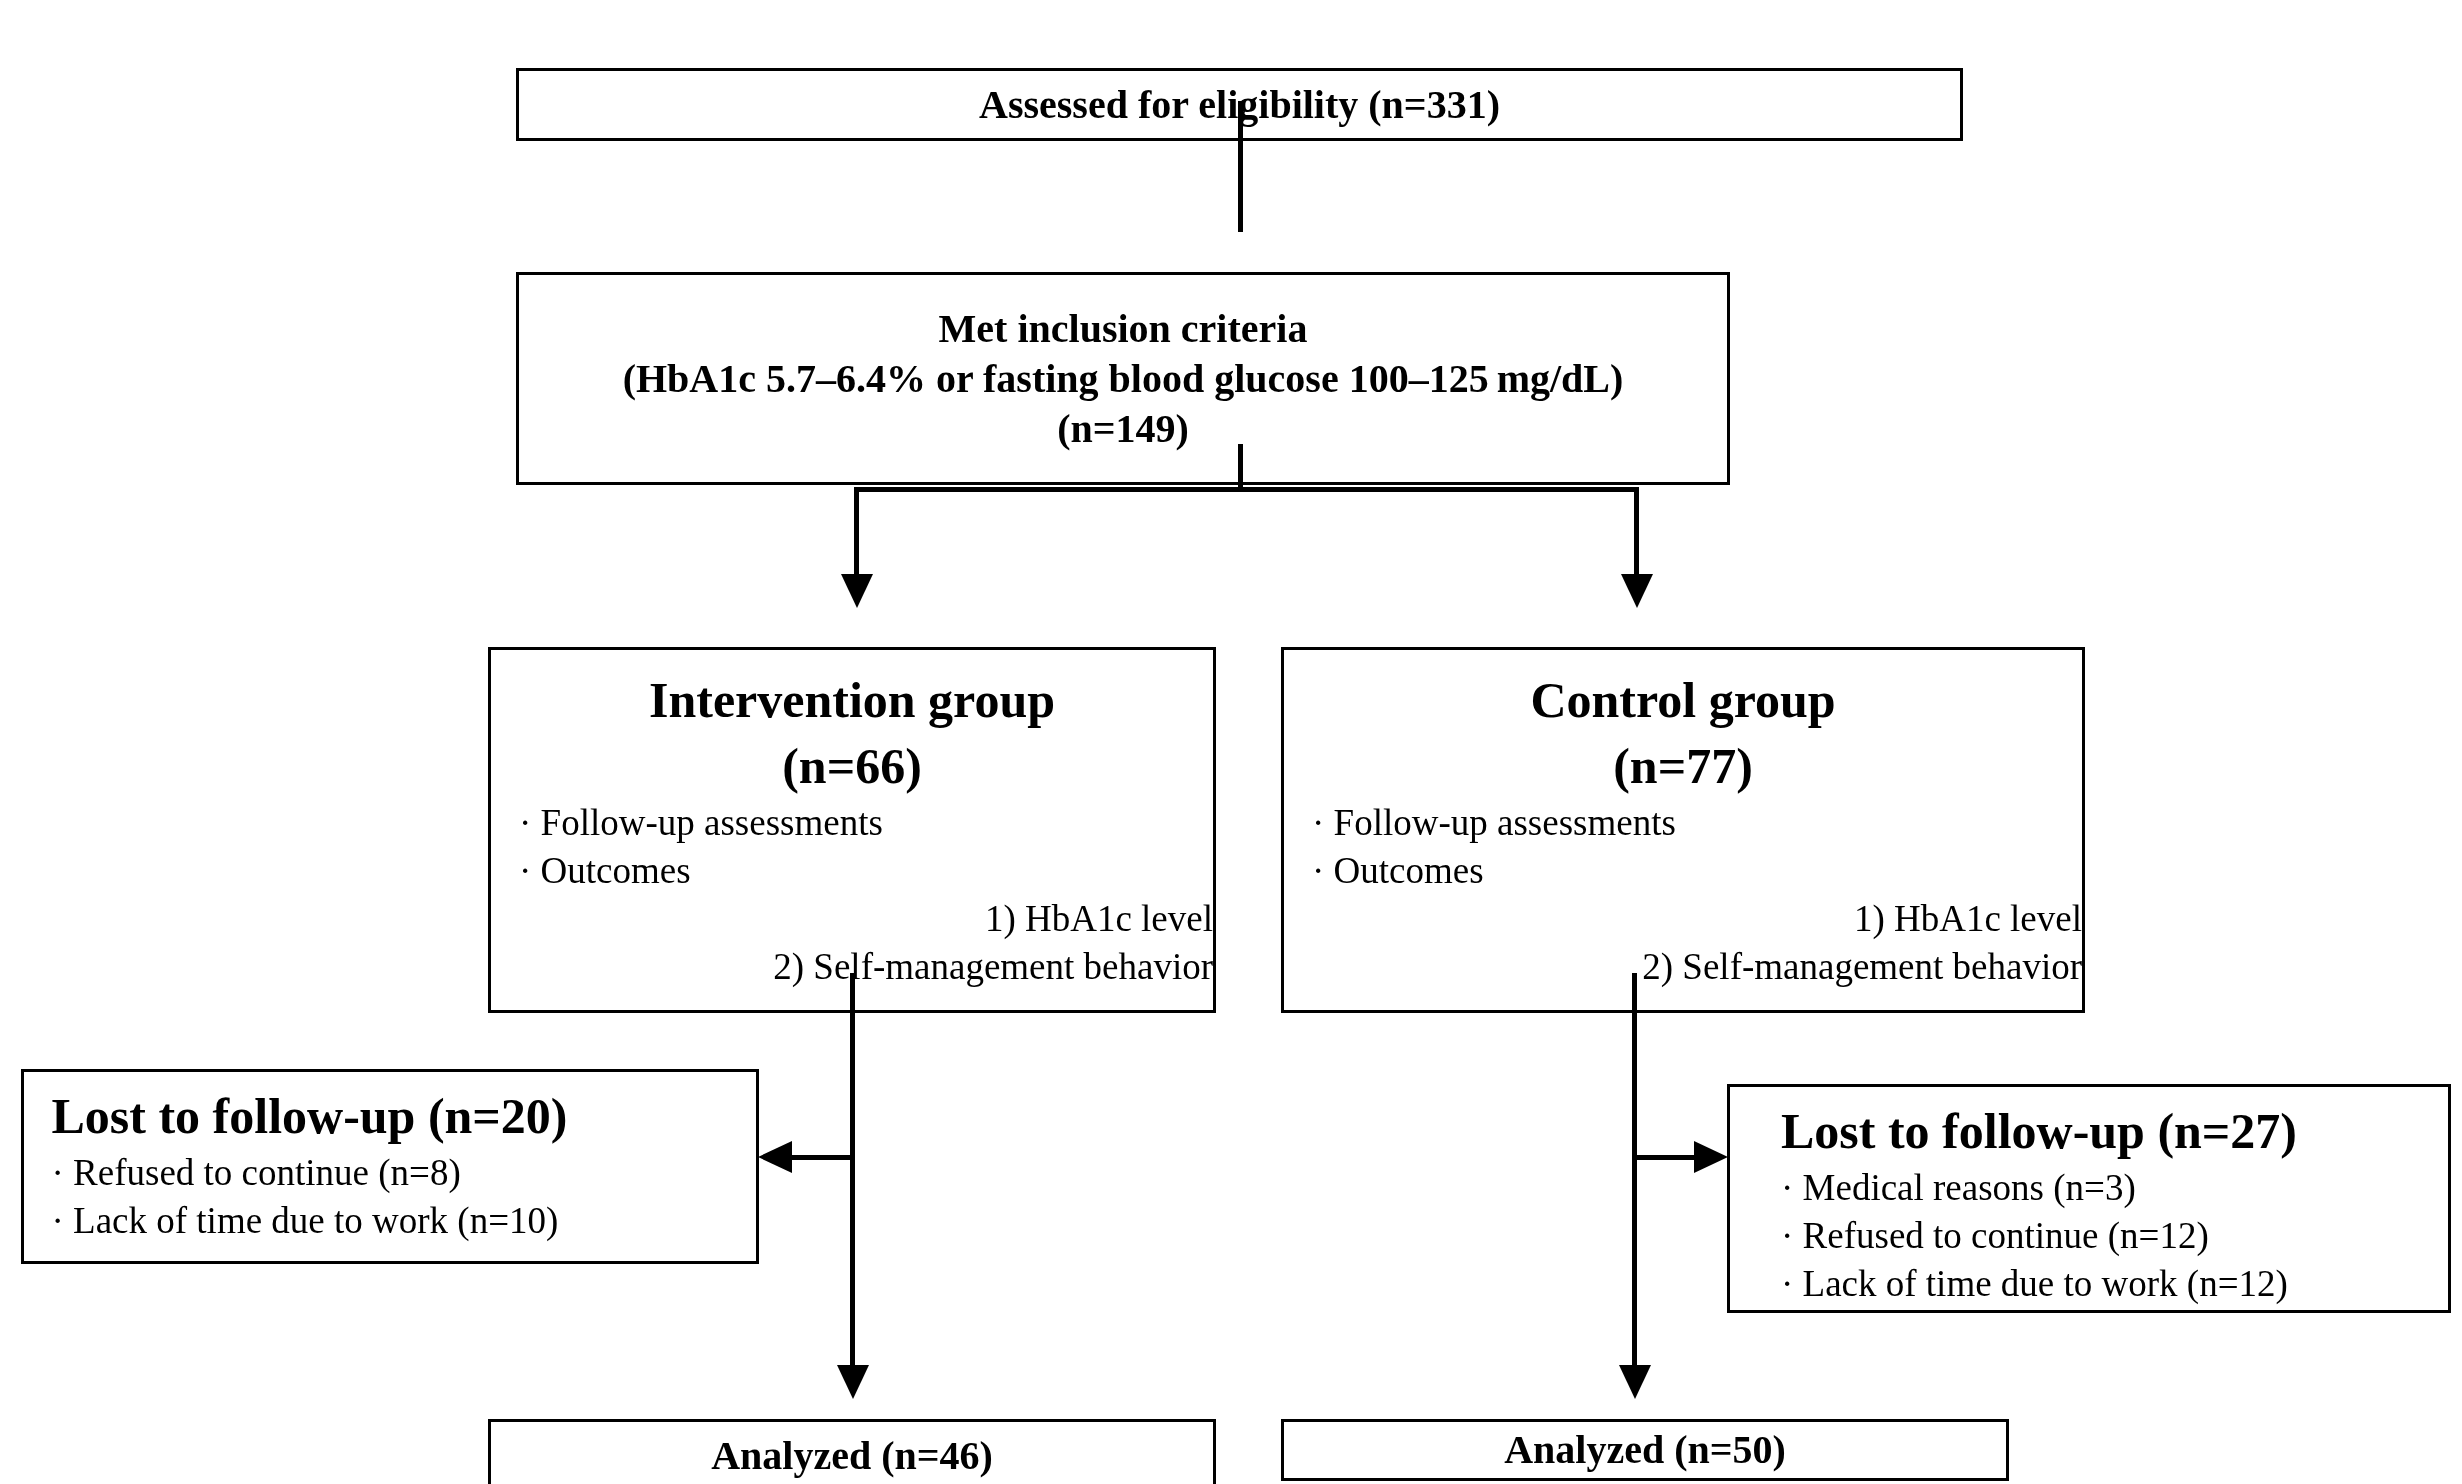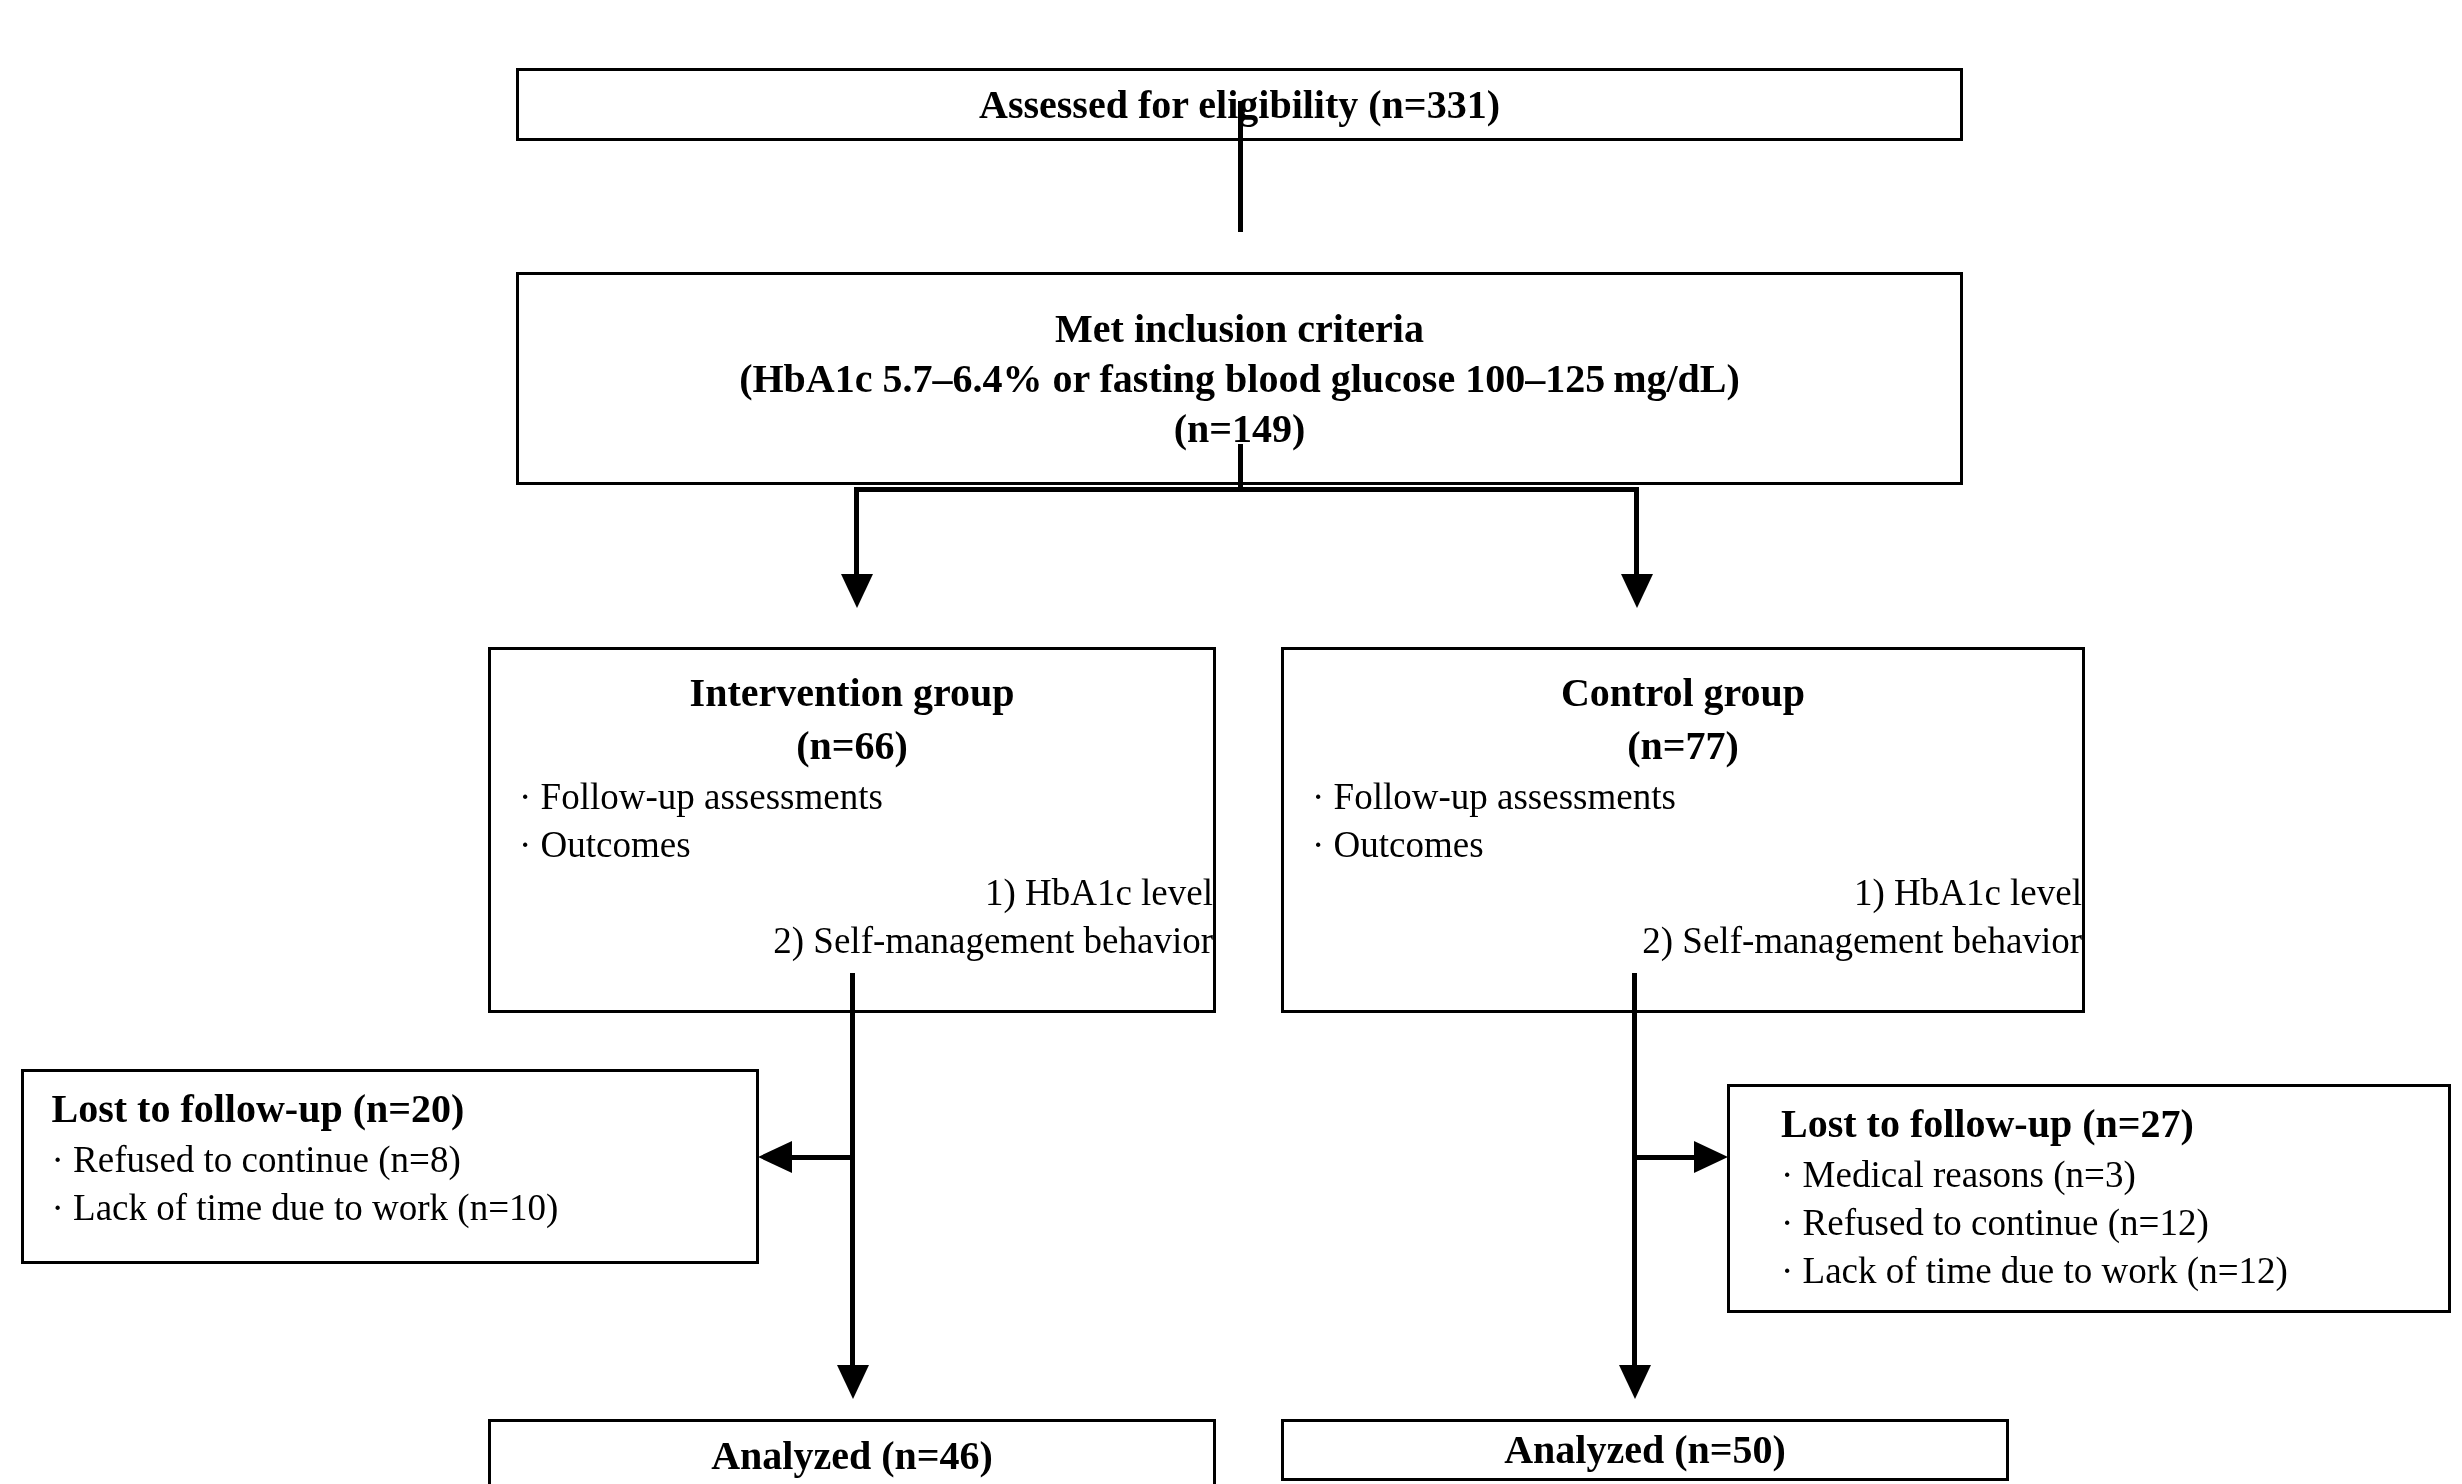--- a/index.html
+++ b/index.html
@@ -35,21 +35,21 @@
   }
   .lft {
     text-align: left;
   }
   .t-title {
     font-size: 40px;
     font-weight: bold;
     line-height: 1.25;
   }
   .t-head {
-    font-size: 40px;
+    font-size: 50px;
     font-weight: bold;
     line-height: 1.32;
   }
   .t-item {
     font-size: 37px;
     font-weight: normal;
     line-height: 1.30;
   }
   .pad-l {
     padding-left: 28px;
@@ -92,21 +92,21 @@
 <div id="canvas">
 
   <div class="box" style="left:516px; top:28px; width:1447px; height:73px;">
     <div class="box-inner">
       <div class="t-title ctr">Assessed for eligibility (n=331)</div>
     </div>
   </div>
 
   <div class="line vline" style="left:1238px; top:101px; height:131px;"></div>
 
-  <div class="box" style="left:516px; top:232px; width:1447px; height:213px;">
+  <div class="box" style="left:516px; top:232px; width:1214px; height:213px;">
     <div class="box-inner">
       <div class="t-title ctr">Met inclusion criteria</div>
       <div class="t-title ctr">(HbA1c 5.7–6.4% or fasting blood glucose 100–125 mg/dL)</div>
       <div class="t-title ctr">(n=149)</div>
     </div>
   </div>
 
   <div class="line vline" style="left:1238px; top:444px; height:47px;"></div>
   <div class="line hline" style="left:854px; top:487px; width:784px;"></div>
   <div class="line vline" style="left:854px; top:487px; height:93px;"></div>

